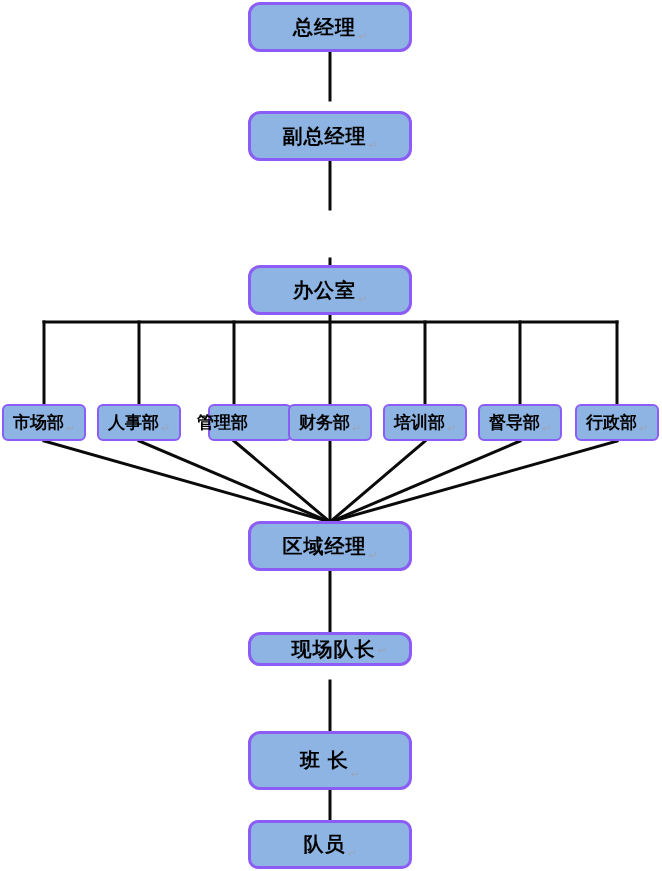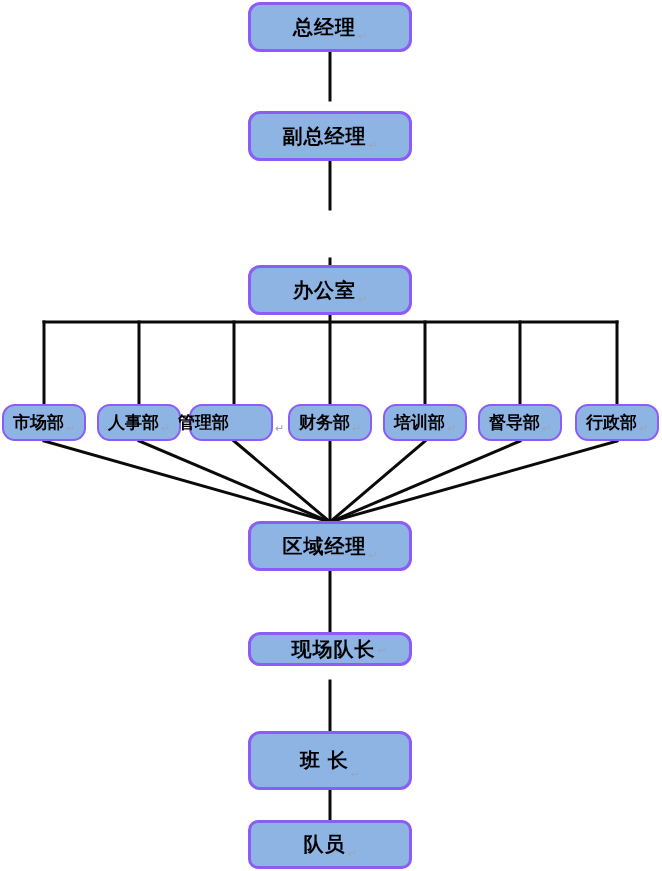--- a/index.html
+++ b/index.html
@@ -31,21 +31,21 @@
     display: flex;
     align-items: center;
     justify-content: center;
     color: #000000;
     font-weight: bold;
     font-size: 20px;
     letter-spacing: 1px;
     white-space: nowrap;
   }
   .node.dept {
-    border-radius: 13px;
+    border-radius: 6px;
     border-width: 2.5px;
     font-size: 17px;
     letter-spacing: 0;
   }
   .pmark {
     color: #9aa6bd;
     font-size: 11px;
     font-weight: normal;
     margin-left: 2px;
     align-self: flex-end;
@@ -59,21 +59,21 @@
   #n-dgm     { top: 111px; }
   #n-office  { top: 220px; margin-top: 45px; }
   #n-region  { top: 521px; }
   #n-captain { top: 632px; height: 34px; padding-left: 18px; }
   #n-squad   { top: 731px; height: 59px; }
   #n-member  { top: 820px; height: 49px; border-radius: 10px; }
   
   .dept { top: 404px; width: 84px; height: 37px; }
   #n-dept0 { left: 2px; }
   #n-dept1 { left: 97px; }
-  #n-dept2 { left: 189px; gap: 44px; }
+  #n-dept2 { left: 208px; gap: 44px; }
   #n-dept3 { left: 288px; }
   #n-dept4 { left: 383px; }
   #n-dept5 { left: 478px; }
   #n-dept6 { left: 575px; }
 </style>
 </head>
 <body>
 
 <div id="stage">
 

